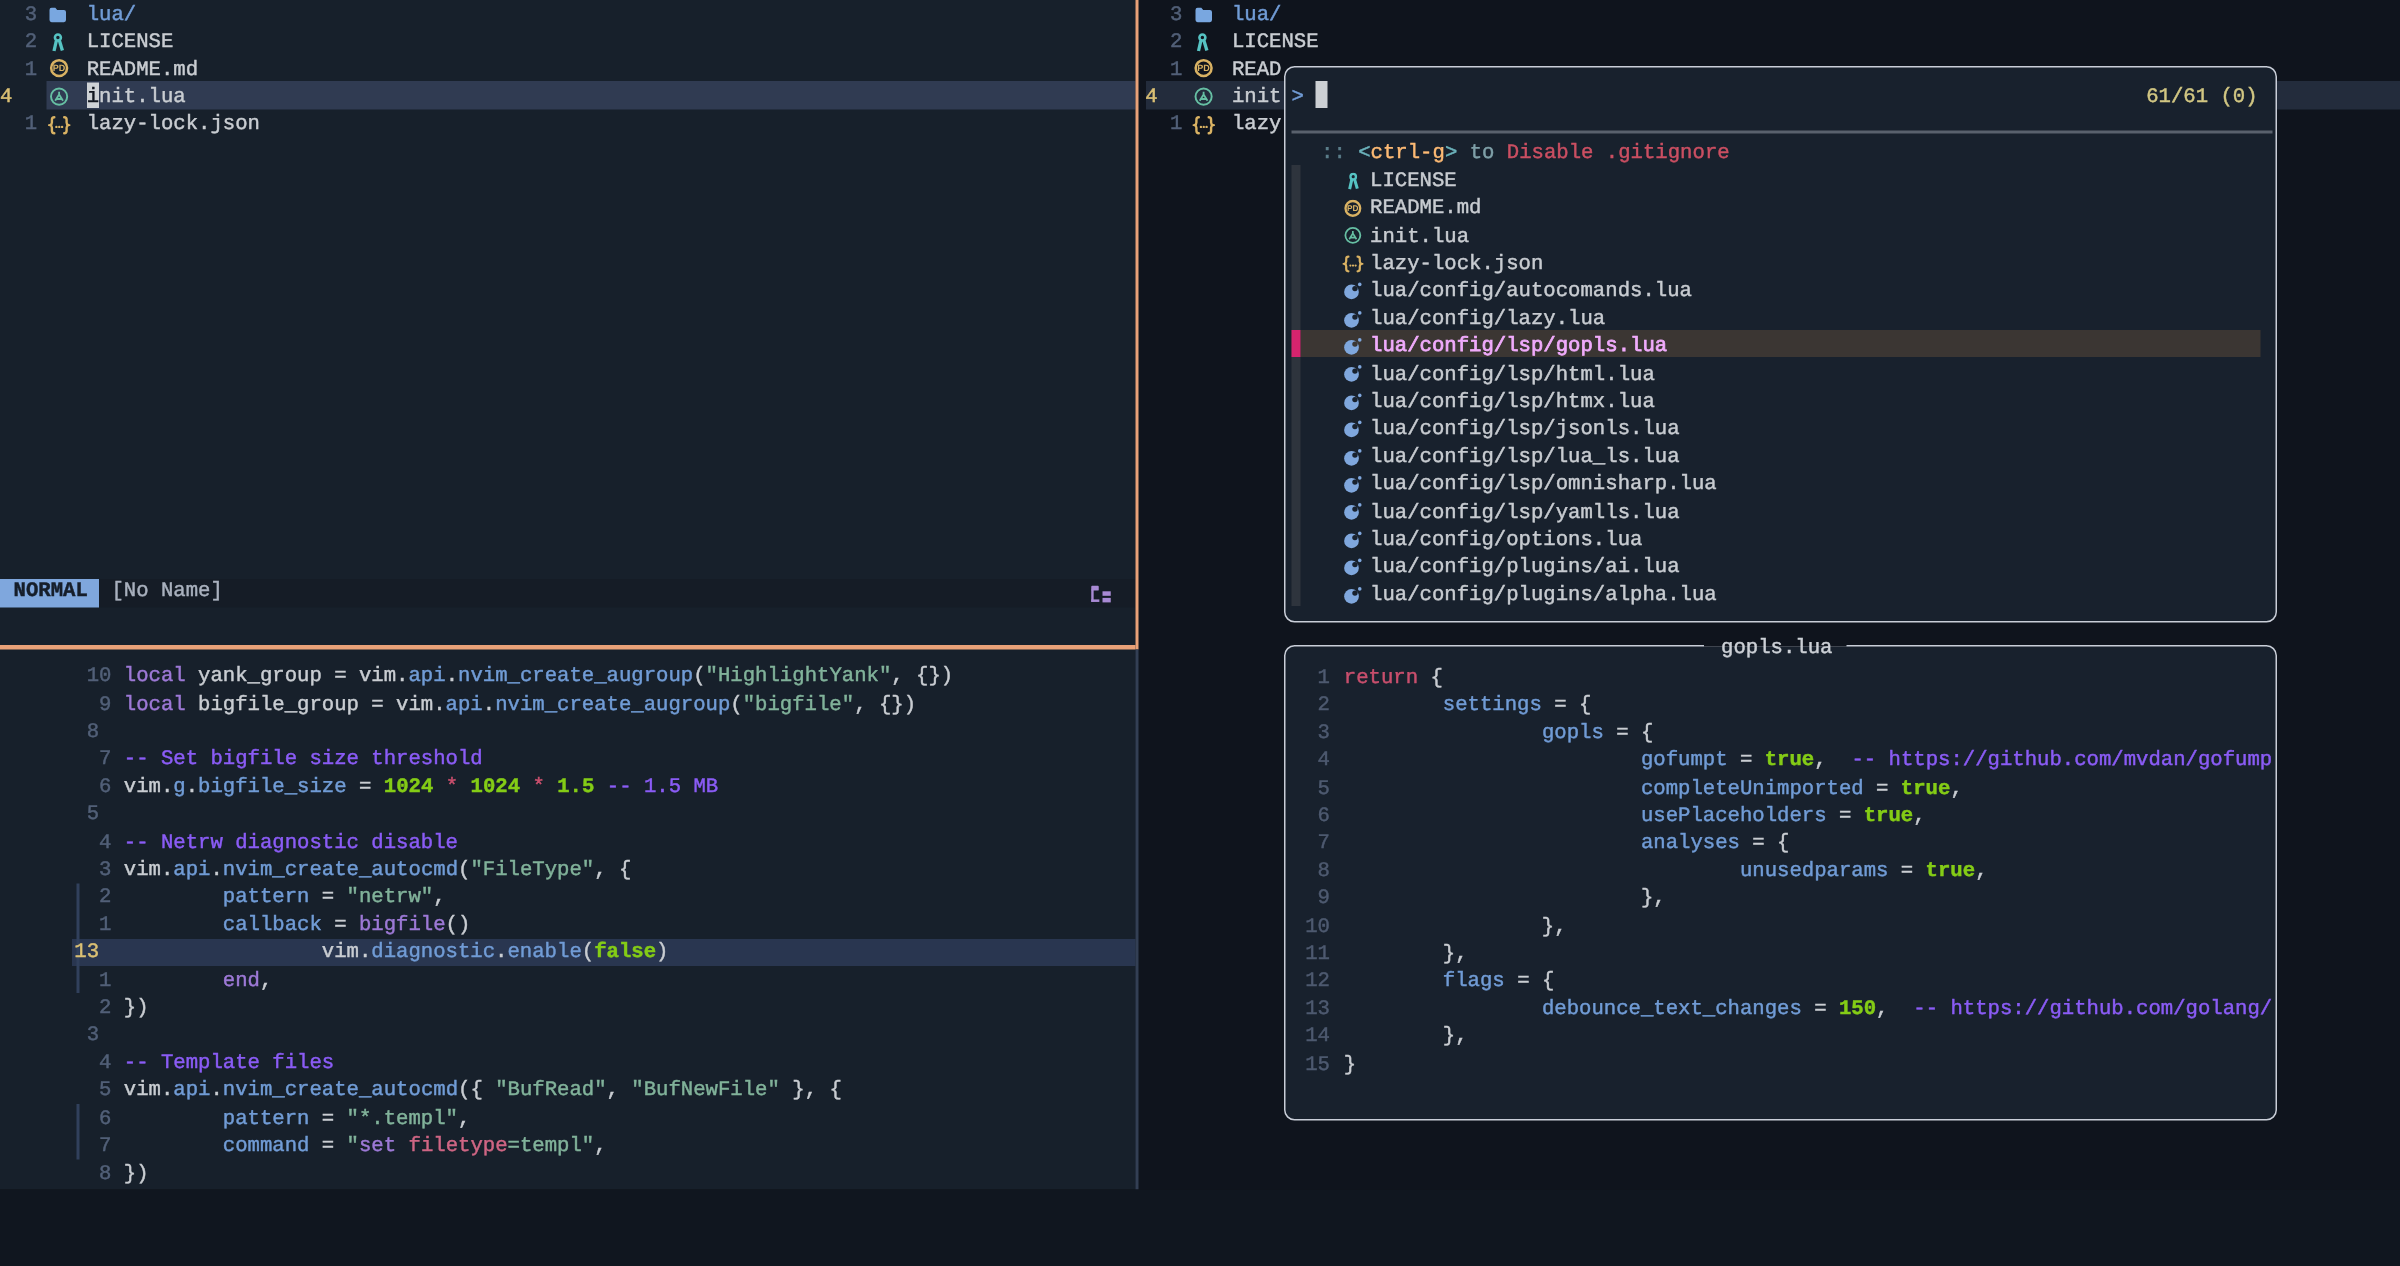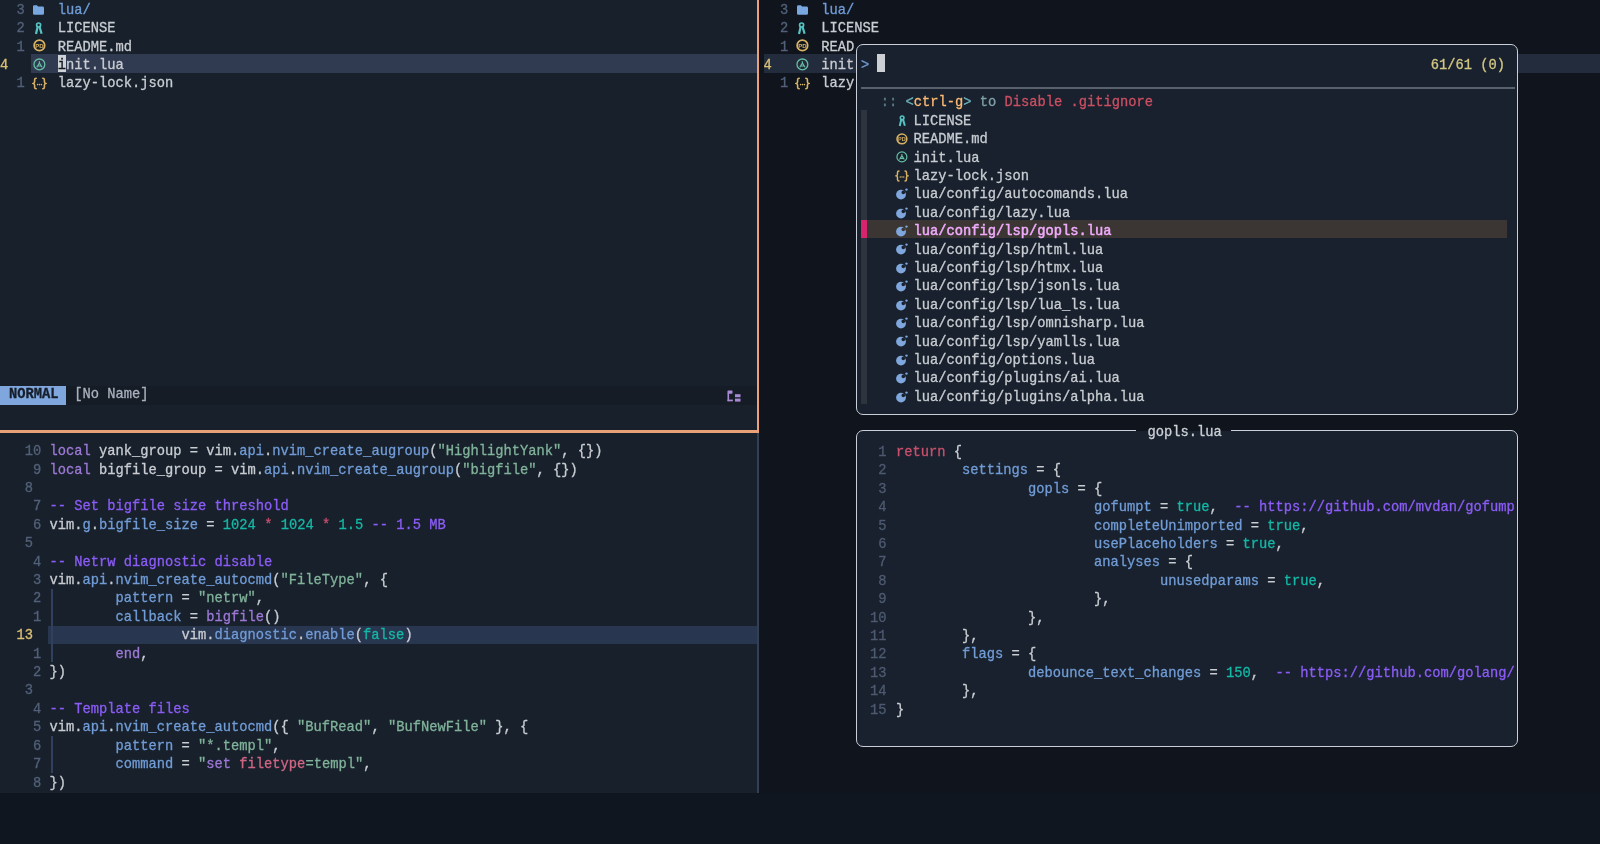--- a/index.html
+++ b/index.html
@@ -3,21 +3,21 @@
 <meta charset="utf-8">
 <style>
   html,body{margin:0;padding:0;background:#10161f;}
   #scr{position:relative;width:1600px;height:793px;overflow:hidden;background:#10161f;
        font-family:"Liberation Mono",monospace;font-size:13.75px;line-height:18.4px;color:#c9cdd2;-webkit-text-stroke:0.3px;}
   .abs{position:absolute;}
   pre{margin:0;position:absolute;white-space:pre;font-family:"Liberation Mono",monospace;}
   .pu{color:#9d79d6}
   .bl{color:#719cd6}
   .gr{color:#81b29a}
-  .orb{color:#14b8a6;font-weight:normal}
+  .orb{color:#84cc16;font-weight:bold}
   .rd{color:#c94f6d}
   .cm{color:#8b5cf6}
   .pk{color:#cf6684}
   .num{color:#526078}
   .yel{color:#dbc074}
   .ic{position:absolute;}
 </style>
 </head>
 <body>
 <div id="scr">
@@ -86,21 +86,21 @@
       </svg>
   </div>
 
   <div class="abs" style="left:0;top:430.2px;width:756.5px;height:2.9px;background:#e9a178;"></div>
 
   <div class="abs" style="left:48px;top:625.6px;width:708.5px;height:18.4px;background:#293650;"></div>
 
   <div class="abs" style="left:50.9px;top:588.8px;width:1.7px;height:73.6px;background:#31405c;"></div>
   <div class="abs" style="left:50.9px;top:736px;width:1.7px;height:36.8px;background:#31405c;"></div>
 
-  <pre id="code" style="left:0;top:443.2px;line-height:18.4px;"><span class="num">   10</span> <span class="pu">local</span> yank_group = vim.<span class="bl">api</span>.<span class="bl">nvim_create_augroup</span>(<span class="gr">"HighlightYank"</span>, {})
+  <pre id="code" style="left:0;top:443.2px;line-height:18.4px;padding-left:33px;"><span class="num">   10</span> <span class="pu">local</span> yank_group = vim.<span class="bl">api</span>.<span class="bl">nvim_create_augroup</span>(<span class="gr">"HighlightYank"</span>, {})
 <span class="num">    9</span> <span class="pu">local</span> bigfile_group = vim.<span class="bl">api</span>.<span class="bl">nvim_create_augroup</span>(<span class="gr">"bigfile"</span>, {})
 <span class="num">   8</span>
 <span class="num">    7</span> <span class="cm">-- Set bigfile size threshold</span>
 <span class="num">    6</span> vim.<span class="bl">g</span>.<span class="bl">bigfile_size</span> = <span class="orb">1024</span> <span class="rd">*</span> <span class="orb">1024</span> <span class="rd">*</span> <span class="orb">1.5</span> <span class="cm">-- 1.5 MB</span>
 <span class="num">   5</span>
 <span class="num">    4</span> <span class="cm">-- Netrw diagnostic disable</span>
 <span class="num">    3</span> vim.<span class="bl">api</span>.<span class="bl">nvim_create_autocmd</span>(<span class="gr">"FileType"</span>, {
 <span class="num">    2</span>         <span class="bl">pattern</span> = <span class="gr">"netrw"</span>,
 <span class="num">    1</span>         <span class="bl">callback</span> = <span class="pu">bigfile</span>()
 <span class="yel">  13 </span>                 vim.<span class="bl">diagnostic</span>.<span class="bl">enable</span>(<span class="orb">false</span>)

